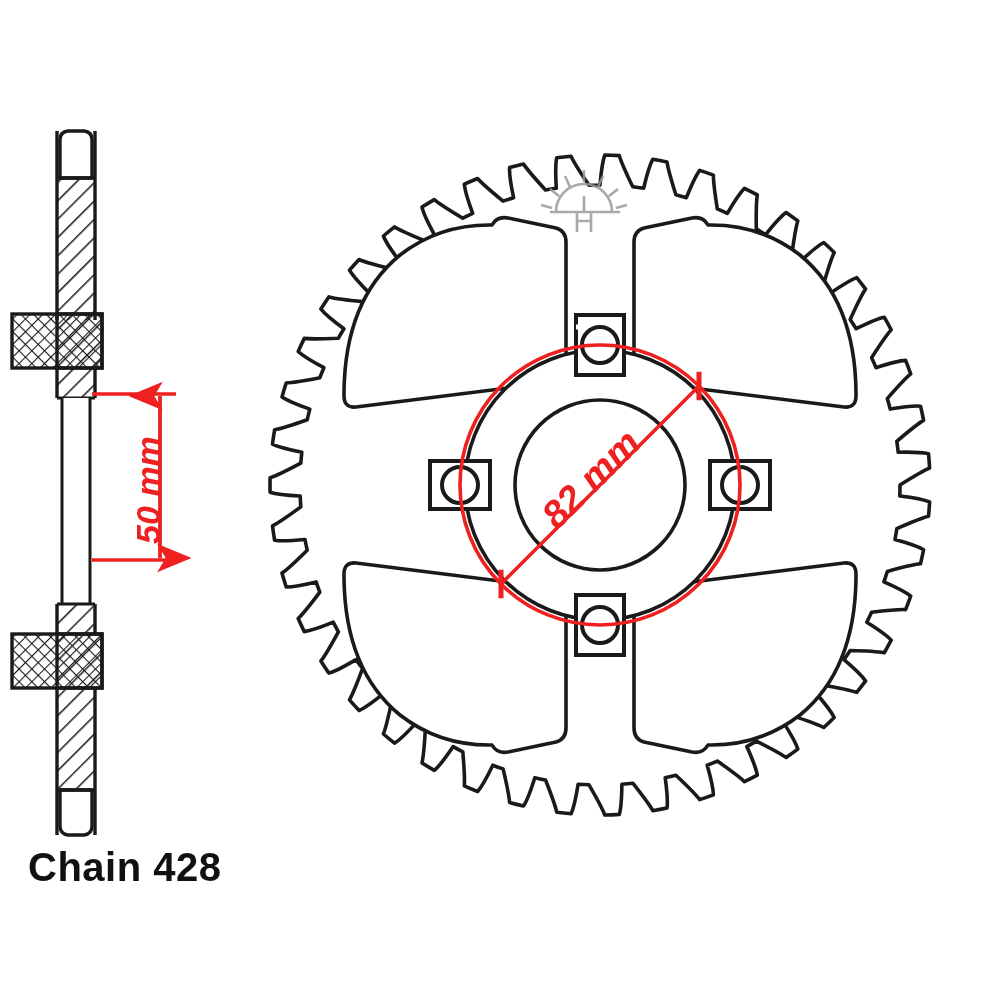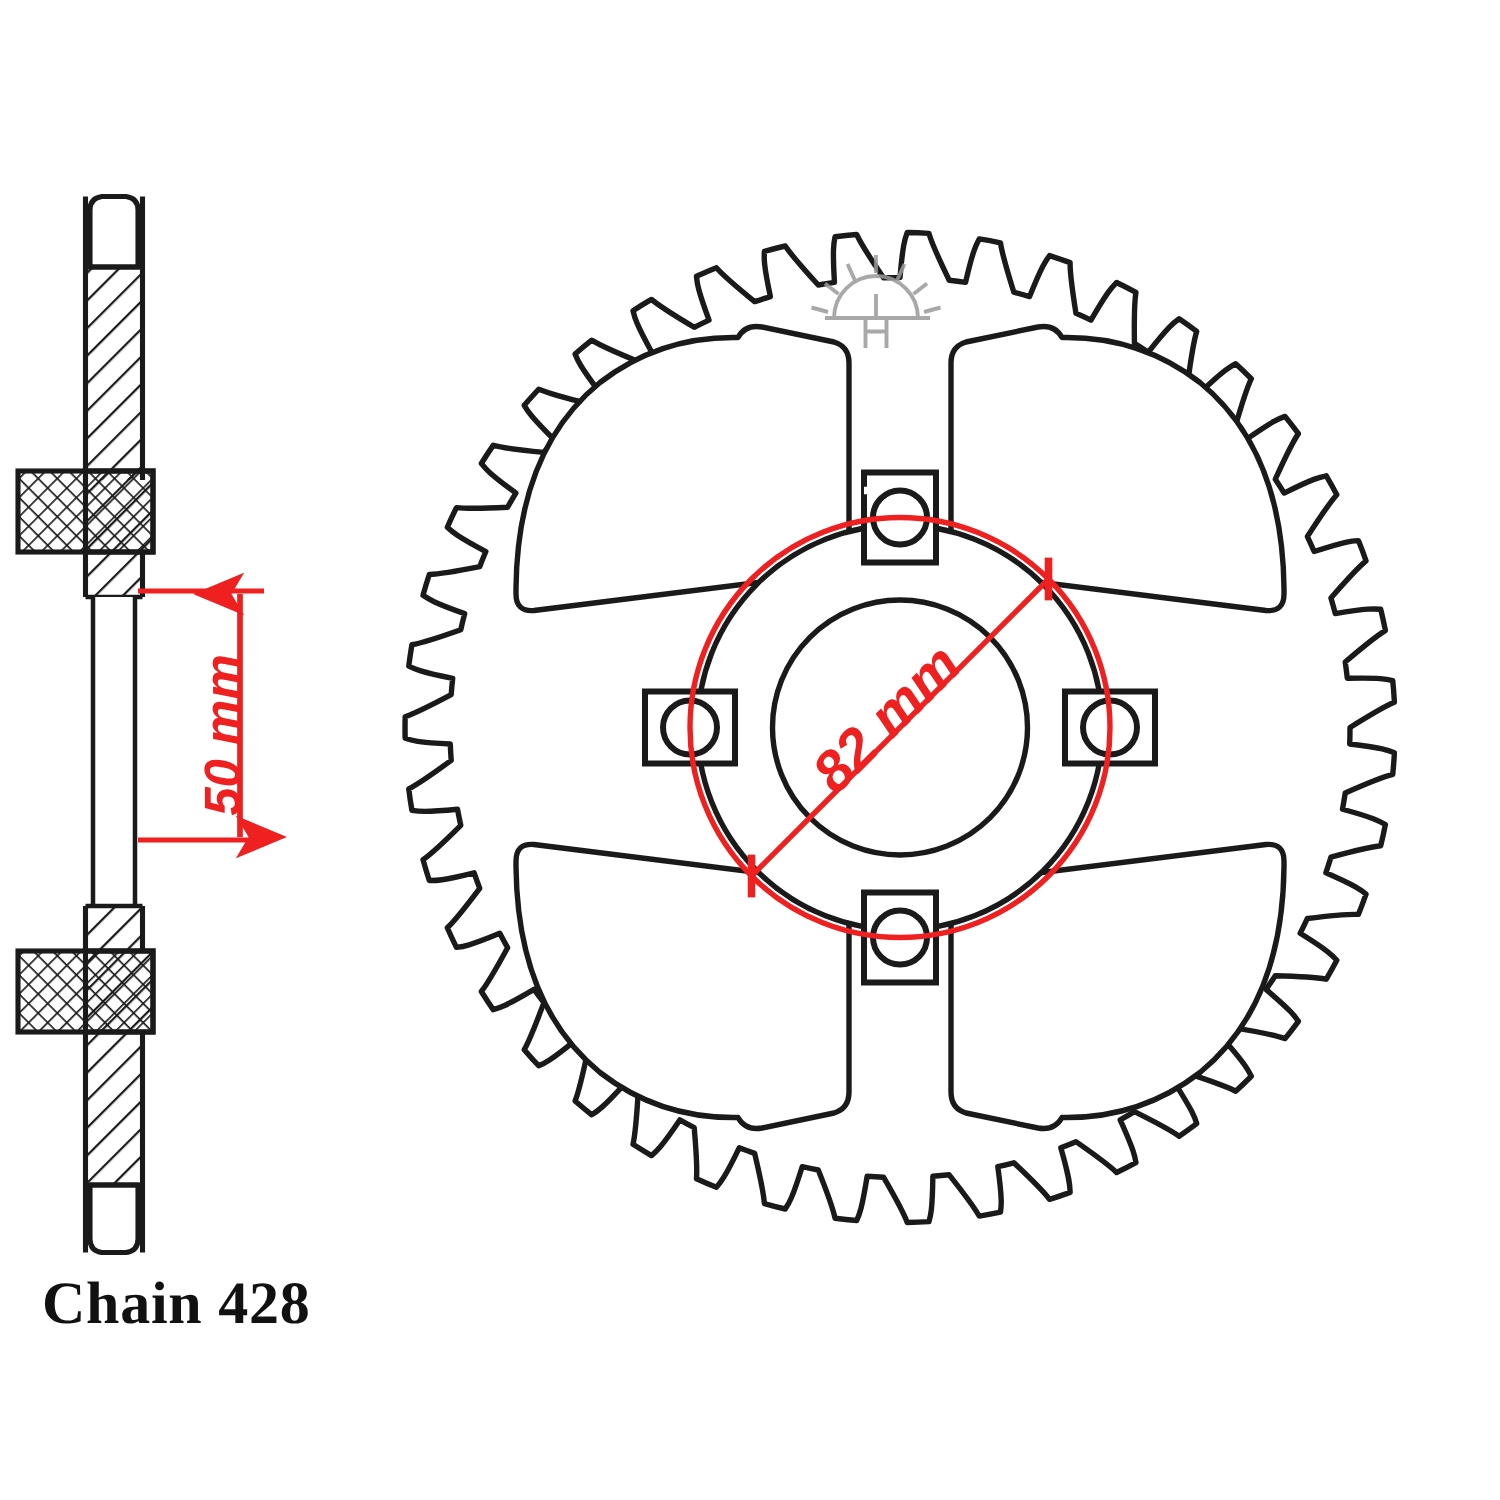--- a/index.html
+++ b/index.html
@@ -17,21 +17,21 @@
   #stage {
     position: absolute;
     left: 0; top: 0;
     width: 1000px;
     height: 1000px;
   }
   .chain-label {
     position: absolute;
     left: 28px;
     top: 845px;
-    font-family: Liberation Serif, serif;
+    font-family: Liberation Sans, sans-serif;
     font-size: 40px;
     font-weight: bold;
     color: #111111;
     letter-spacing: 0.5px;
     white-space: nowrap;
   }
 </style>
 </head>
 <body>
 

